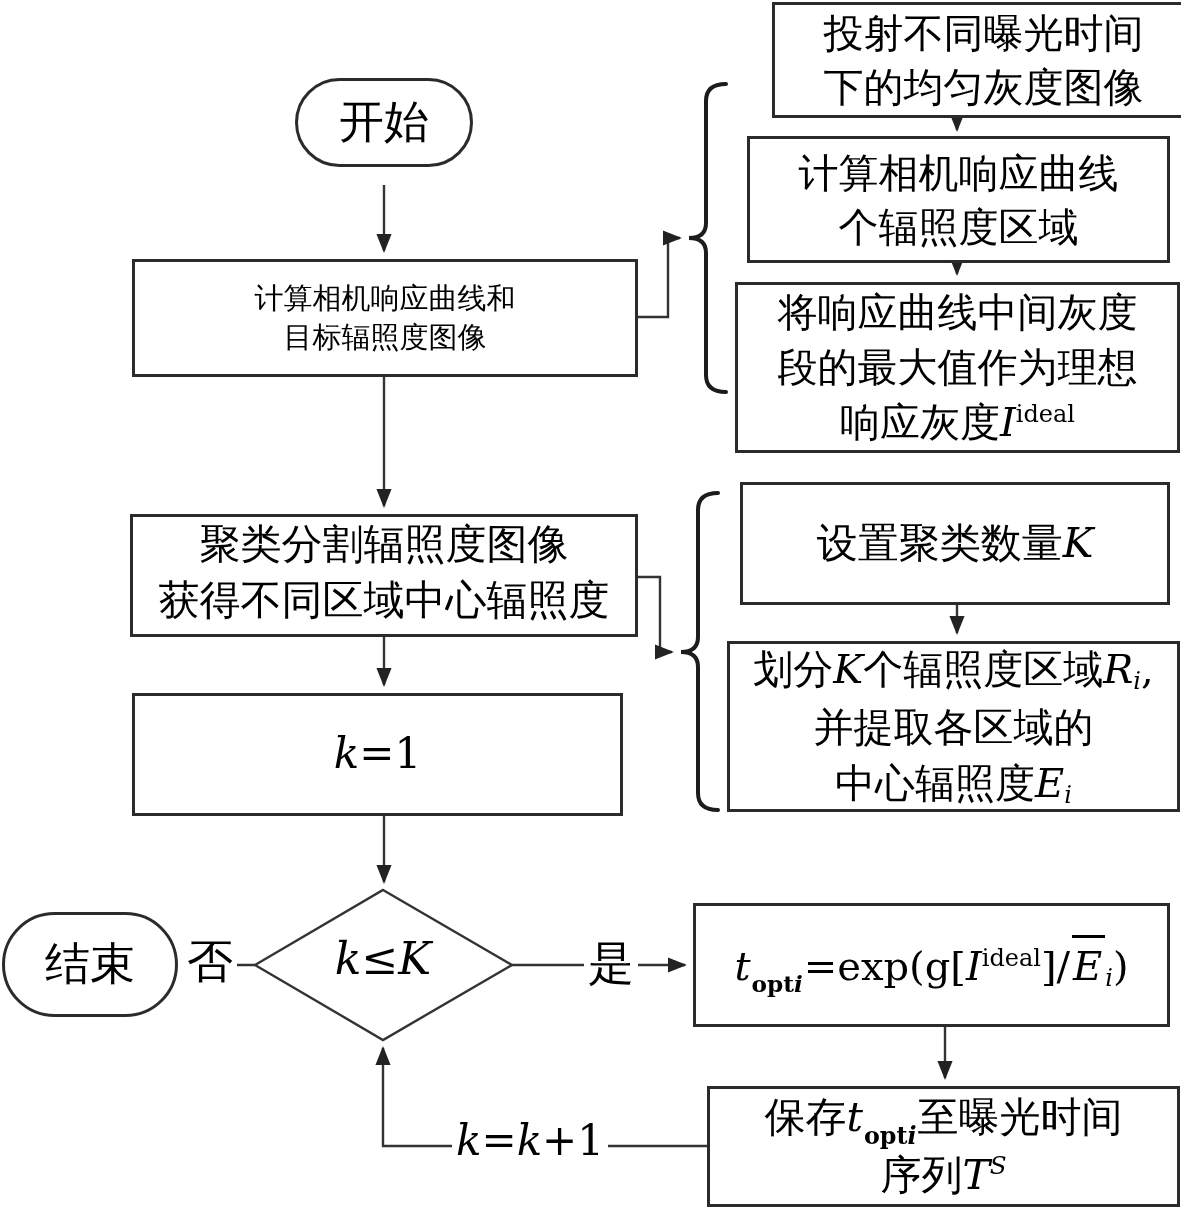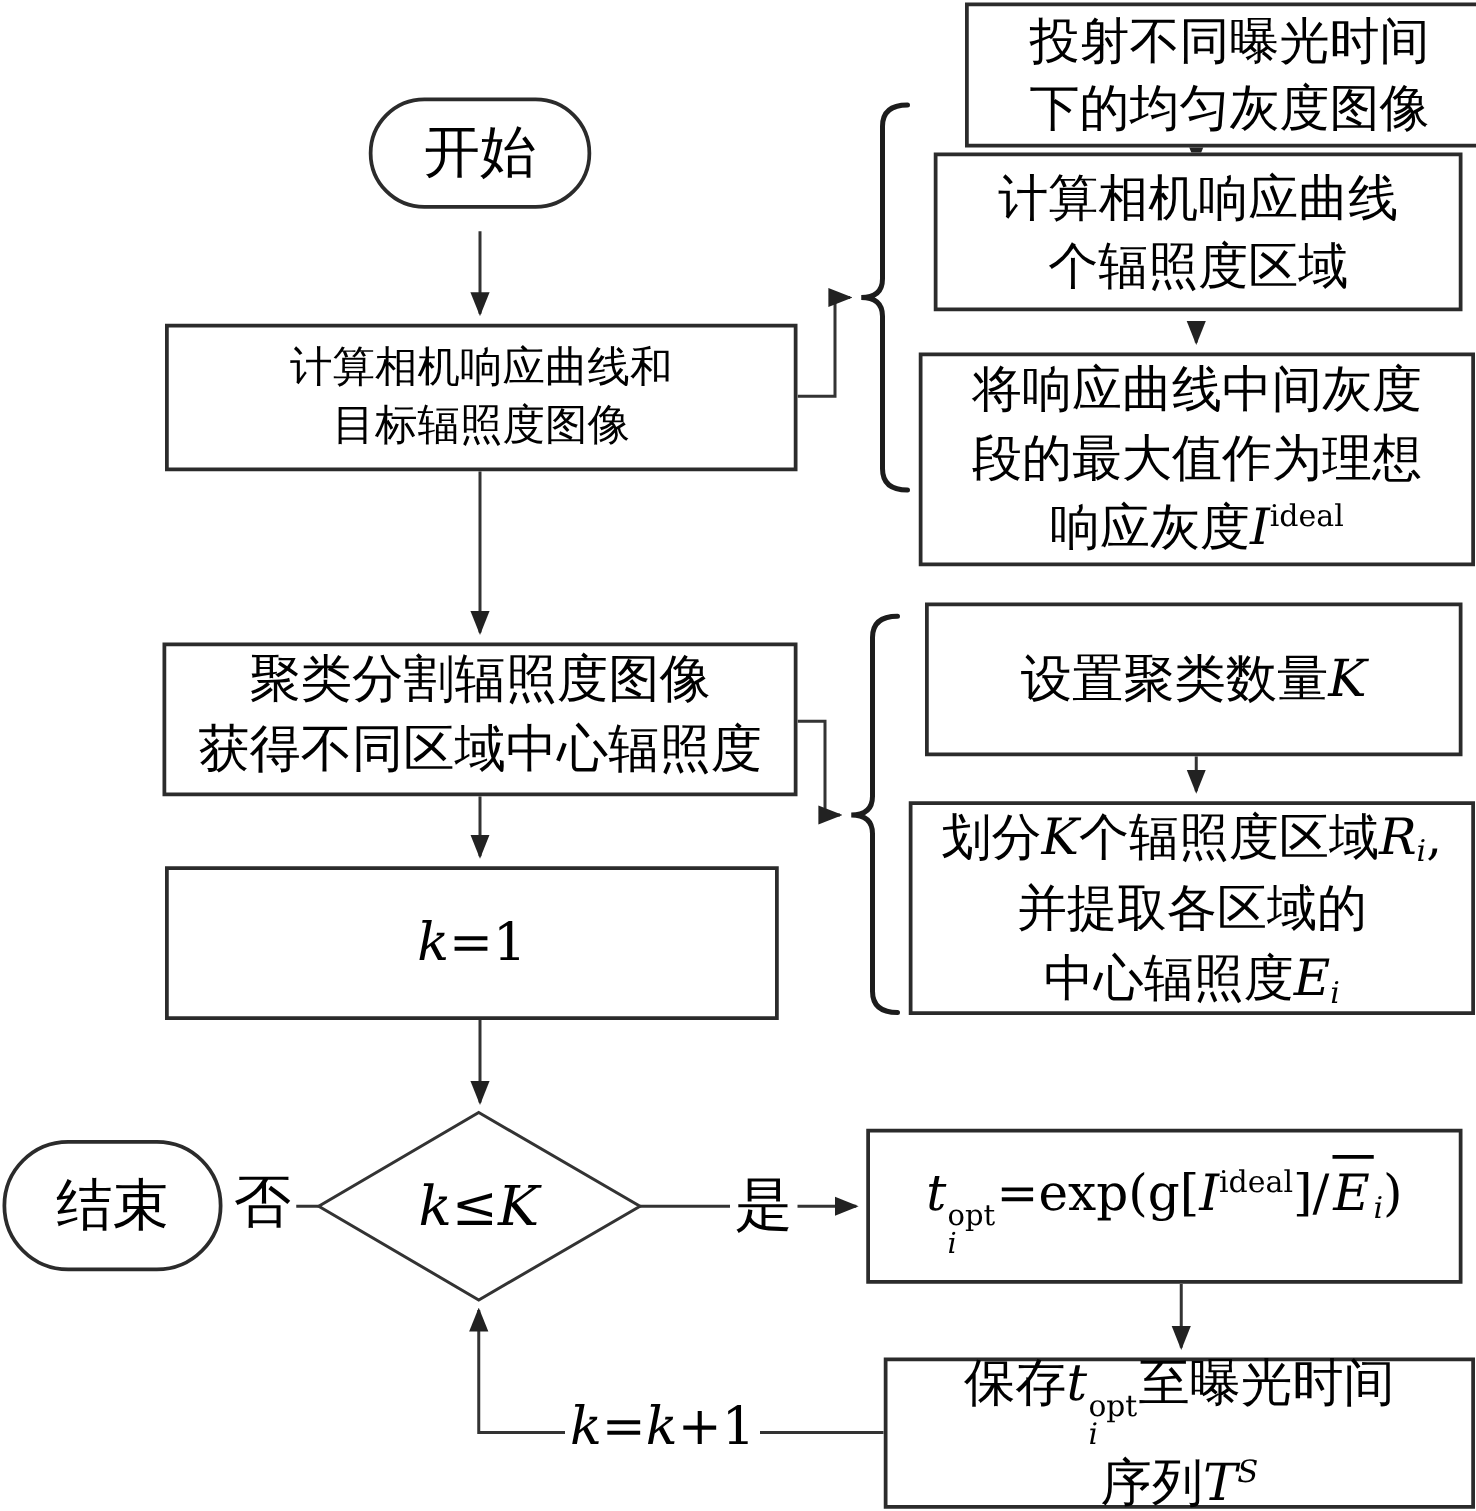--- a/index.html
+++ b/index.html
@@ -25,43 +25,43 @@
   .oval { border-radius:60px; border-width:3px; }
   .label {
     position:absolute;
     background:#fff;
     line-height:1;
     padding:0 4px;
     white-space:nowrap;
   }
   .dtext {
     position:absolute;
-    display:flex; align-items:center; justify-content:center;
+    display:flex; align-items:flex-start; justify-content:center;
     text-align:center;
   }
   .it { font-style:italic; }
   .sup { font-size:0.60em; vertical-align:0.6em; letter-spacing:0; }
   .sub { font-size:0.60em; vertical-align:-0.25em; font-style:italic; }
   .ss {
-    display:inline-flex; flex-direction:column; align-items:flex-start;
-    font-size:0.58em; line-height:0.95; vertical-align:-0.55em; margin:0 1px;
+    display:inline-flex; flex-direction:row; align-items:flex-start;
+    font-size:0.58em; line-height:0.95; vertical-align:-0.55em; margin:0 1px;font-weight:bold;
   }
   .ss .s-top { font-style:normal; }
   .ss .s-bot { font-style:italic; }
   .bar { display:inline-block; border-top:3px solid #000; padding:1px 3px 0 1px; margin-left:2px; }
   .nowrap { white-space:nowrap; }
 
   
   #n-start     { left:295px; top:78px;  width:178px; height:89px; font-size:45px; border-radius:53px; }
-  #n-calc      { left:132px; top:259px; width:506px; height:118px; font-size:34px; }
+  #n-calc      { left:132px; top:259px; width:506px; height:118px; font-size:29px; }
   #n-cluster   { left:130px; top:514px; width:508px; height:123px; font-size:41px;font-family:Liberation Mono, monospace; }
   #n-kinit     { left:132px; top:693px; width:491px; height:123px; font-size:42px; }
   #n-end       { left:2px;   top:912px; width:176px; height:105px; font-size:45px; border-radius:53px; }
   #n-project   { left:772px; top:2px;   width:423px; height:116px; font-size:40px; }
-  #n-curve     { left:747px; top:122px; width:423px; height:127px; font-size:40px; }
+  #n-curve     { left:747px; top:136px; width:423px; height:127px; font-size:40px; }
   #n-ideal     { left:735px; top:282px; width:445px; height:171px; font-size:40px; line-height:1.38; }
   #n-setk      { left:740px; top:482px; width:430px; height:123px; font-size:41px; }
   #n-partition { left:727px; top:641px; width:453px; height:171px; font-size:40px; line-height:1.4; }
   #n-formula   { left:693px; top:903px; width:477px; height:124px; font-size:40px; }
   #n-save      { left:707px; top:1086px; width:473px; height:121px; font-size:41px; }
 
   #t-decision  { left:283px; top:933px; width:200px; height:64px; font-size:44px; }
   #lbl-no      { left:183px; top:938px; font-size:46px; }
   #lbl-yes     { left:584px; top:940px; font-size:46px; }
   #lbl-inc     { left:452px; top:1120px; font-size:42px; }

